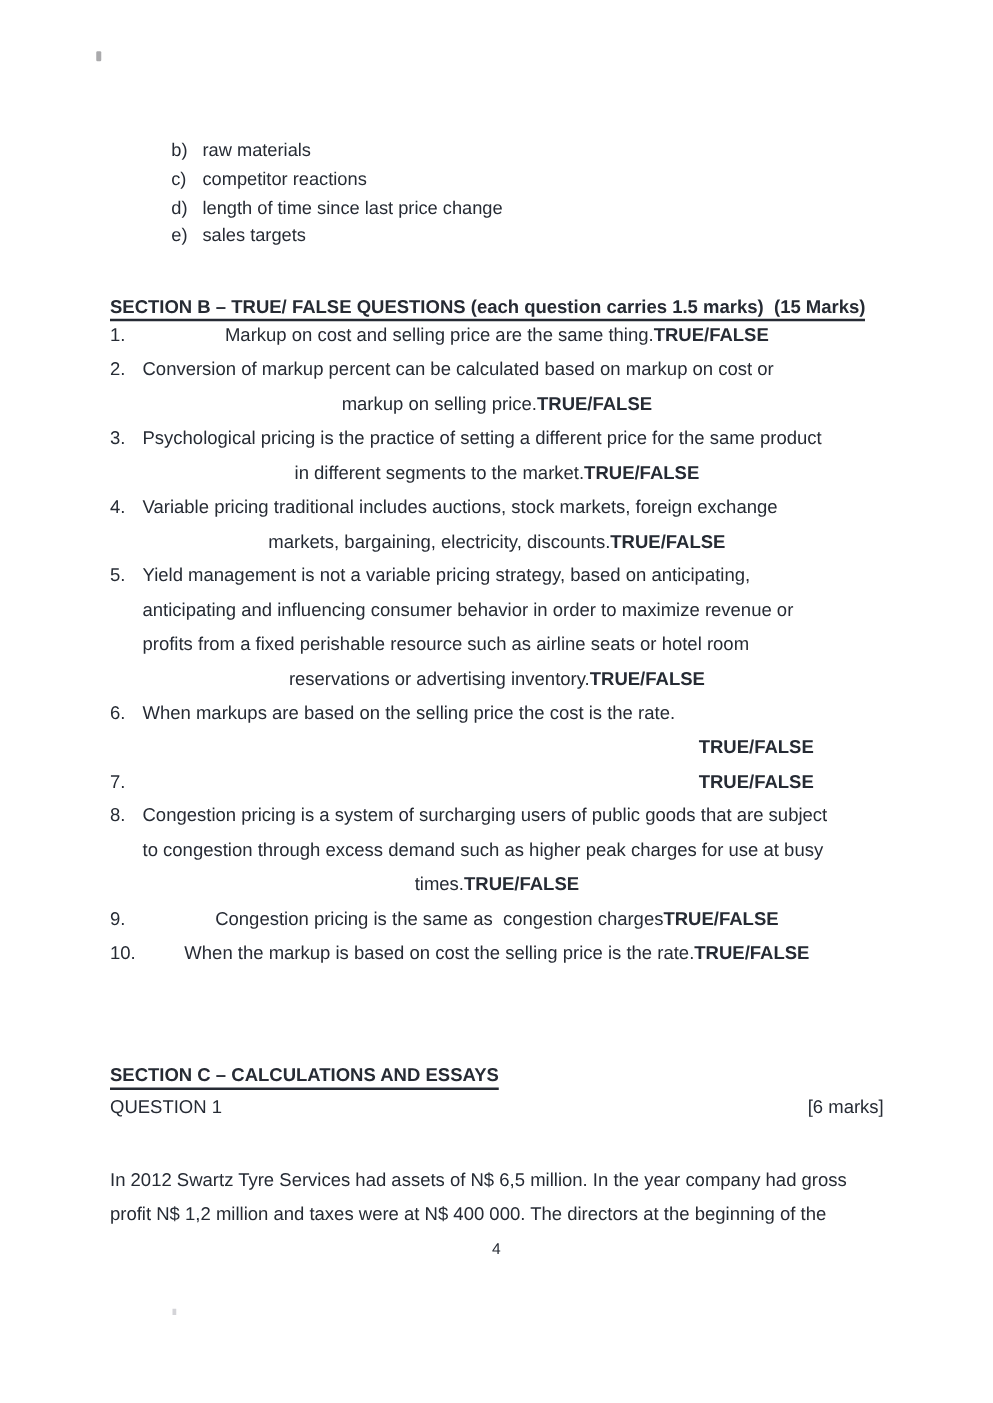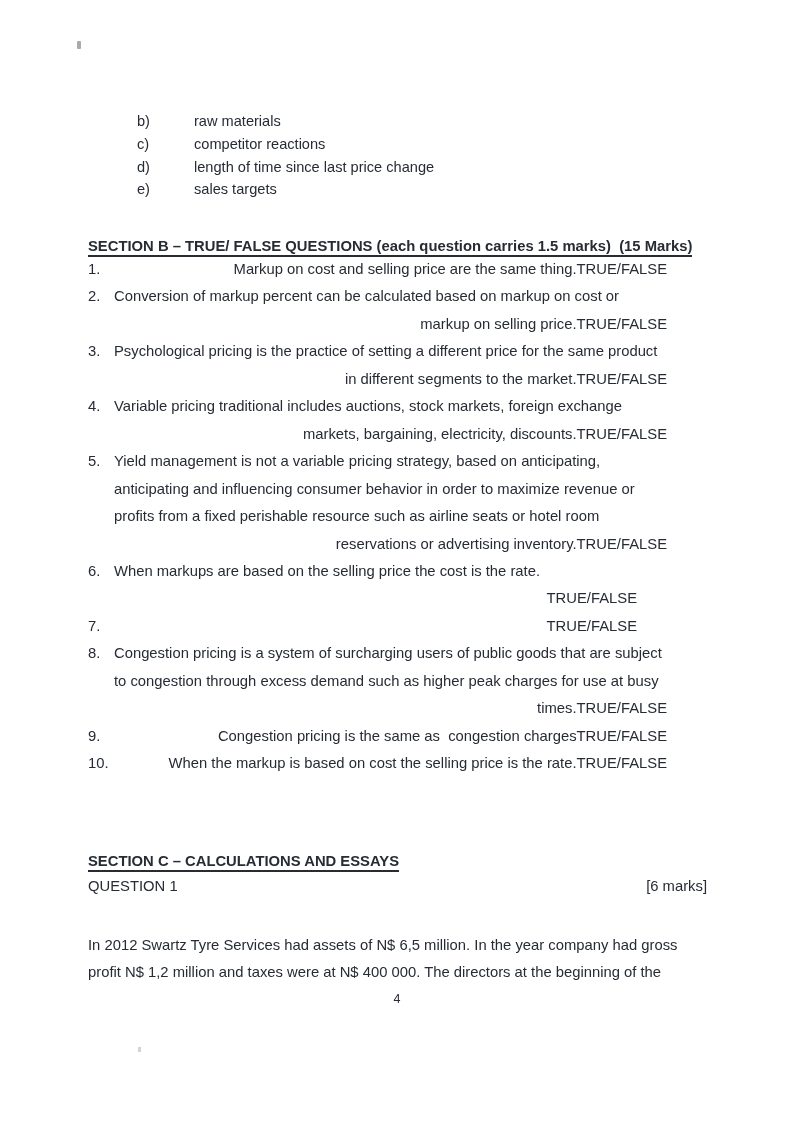--- a/index.html
+++ b/index.html
@@ -18,43 +18,43 @@
     width: 4px; height: 8px; background: #8d8d90; opacity: .75; border-radius: 1px;
   }
   .speck-bottom {
     position: absolute; left: 138px; top: 1047px;
     width: 3px; height: 5px; background: #d4d4d8;
   }
   
   .alpha-list { position: absolute; top: 110px; left: 137px; font-size: 14.6px; }
   .li { display: flex; line-height: 22.8px; }
   .li-letter { width: 25px; flex: none; }
-  .li-text { white-space: pre; margin-left: 32px; }
+  .li-text { white-space: pre; }
   
   .section-heading {
     position: absolute; left: 88px;
     font-size: 14.8px; font-weight: bold; line-height: 20px;
   }
   .section-heading .hd {
     border-bottom: 2px solid #262b34; padding-bottom: 1px; white-space: pre;
   }
   #heading-b { top: 236px; }
   #heading-c { top: 851px; }
   
   #questions {
     position: absolute; top: 256px; left: 88px; width: 619px;
     font-size: 14.8px; line-height: 27.45px;
   }
   .q { display: flex; }
   .q-num { width: 26px; flex: none; }
   .q-body { flex: 1; min-width: 0; display: block; }
   .q-line { display: block; }
-  .q-line.with-tf { display: flex; justify-content: flex-end; }
+  .q-line.with-tf { display: flex; justify-content: center; }
   .q-text { white-space: pre; }
-  .tf { font-weight: normal; margin-right: 40px; white-space: pre; flex: none; }
+  .tf { font-weight: bold; margin-right: 26px; white-space: pre; flex: none; }
   .q-line.tf-own { text-align: right; padding-right: 30px; }
   
   #q1-row {
     position: absolute; top: 873px; left: 88px; width: 619px;
     display: flex; justify-content: space-between;
     font-size: 14.8px; font-weight: normal; line-height: 27.45px;
   }
   #paragraph {
     position: absolute; top: 932px; left: 88px; width: 650px;
     font-size: 14.8px; line-height: 27.45px;

